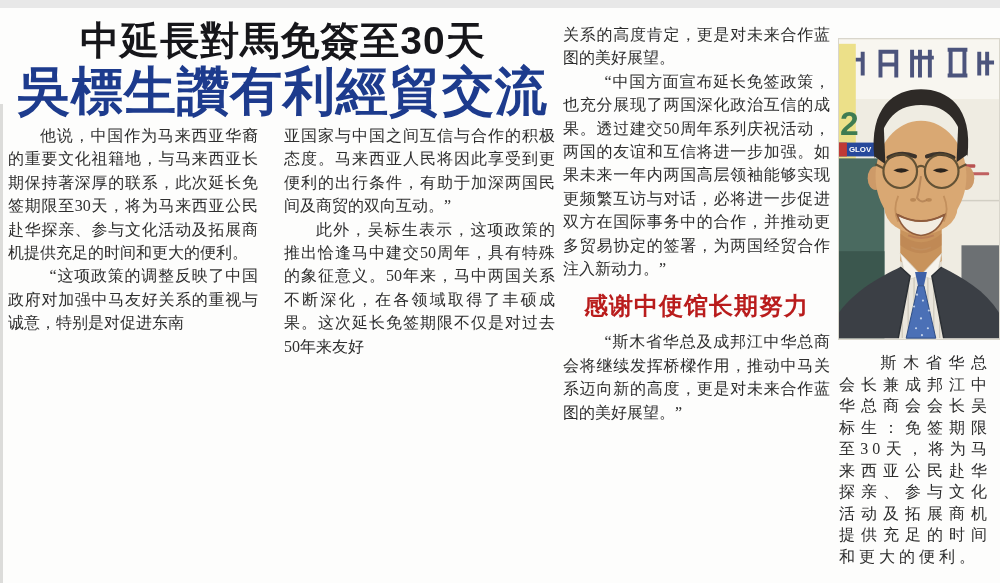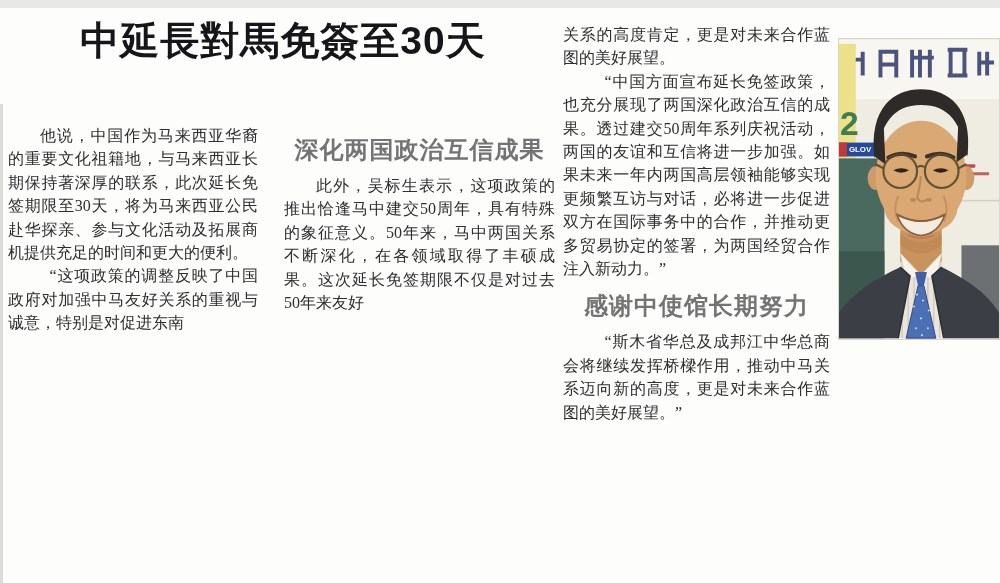--- a/index.html
+++ b/index.html
@@ -31,21 +31,21 @@
     margin:0;font-size:16px;line-height:23.4px;
     text-align:justify;text-justify:inter-ideograph;
     color:#2e2e2e;
   }
   p.indent{text-indent:2em;}
   p.indent-q{text-indent:2.6em;}
   p.cont{text-indent:0;}
 
   .subhead{
     font-family:"Liberation Sans","DejaVu Sans",sans-serif;
-    font-size:24px;font-weight:700;color:#737373;
+    font-size:24px;font-weight:700;color:#b91c1c;
     text-align:center;letter-spacing:1px;
     margin:11px 0 9px 0;line-height:30px;
   }
 
   .photo-box{
     position:absolute;left:838px;top:30px;width:162px;height:302px;
     border:1px solid #d9d6cc;box-sizing:border-box;overflow:hidden;background:#efece2;
   }
   .photo-box svg{display:block;width:100%;height:100%;}
 
@@ -57,29 +57,30 @@
   }
 </style>
 </head>
 <body>
 
 <div class="page">
   <div class="scan-edge"></div>
 
   <div class="headline-area">
     <div class="kicker">中延長對馬免簽至30天</div>
+    <div class="mainhead">吳標生讚有利經貿交流</div>
   </div>
 
   <div class="col col1">
     <p class="indent">他说，中国作为马来西亚华裔的重要文化祖籍地，与马来西亚长期保持著深厚的联系，此次延长免签期限至30天，将为马来西亚公民赴华探亲、参与文化活动及拓展商机提供充足的时间和更大的便利。</p>
     <p class="indent-q">“这项政策的调整反映了中国政府对加强中马友好关系的重视与诚意，特别是对促进东南</p>
   </div>
 
   <div class="col col2">
-    <div class="subhead">深化两国政治互信成果</div>
+    <p class="cont">亚国家与中国之间互信与合作的积极态度。马来西亚人民将因此享受到更便利的出行条件，有助于加深两国民间及商贸的双向互动。”</p>
     <p class="indent">此外，吴标生表示，这项政策的推出恰逢马中建交50周年，具有特殊的象征意义。50年来，马中两国关系不断深化，在各领域取得了丰硕成果。这次延长免签期限不仅是对过去50年来友好</p>
   </div>
 
   <div class="col col3">
     <p class="cont">关系的高度肯定，更是对未来合作蓝图的美好展望。</p>
     <p class="indent-q">“中国方面宣布延长免签政策，也充分展现了两国深化政治互信的成果。透过建交50周年系列庆祝活动，两国的友谊和互信将进一步加强。如果未来一年内两国高层领袖能够实现更频繁互访与对话，必将进一步促进双方在国际事务中的合作，并推动更多贸易协定的签署，为两国经贸合作注入新动力。”</p>
     <div class="subhead">感谢中使馆长期努力</div>
     <p class="indent-q">“斯木省华总及成邦江中华总商会将继续发挥桥樑作用，推动中马关系迈向新的高度，更是对未来合作蓝图的美好展望。”</p>
   </div>
 
@@ -174,13 +175,14 @@
           <circle cx="84" cy="299" r="1.1"></circle>
       </g>
 
       <path d="M0,302 L0,276 C18,252 42,240 62,230 L72,239 L60,302 Z" fill="#3b3f45"></path>
       <path d="M162,302 L162,276 C148,254 126,241 104,230 L94,239 L106,302 Z" fill="#3b3f45"></path>
       <path d="M62,230 L72,239 L60,302" stroke="#2b2f34" stroke-width="1.5" fill="none"></path>
       <path d="M104,230 L94,239 L106,302" stroke="#2b2f34" stroke-width="1.5" fill="none"></path>
     </svg>
   </div>
 
+  <div class="photo-caption">斯木省华总会长兼成邦江中华总商会会长吴标生：免签期限至30天，将为马来西亚公民赴华探亲、参与文化活动及拓展商机提供充足的时间和更大的便利。</div>
 </div>
 
 </body></html>

